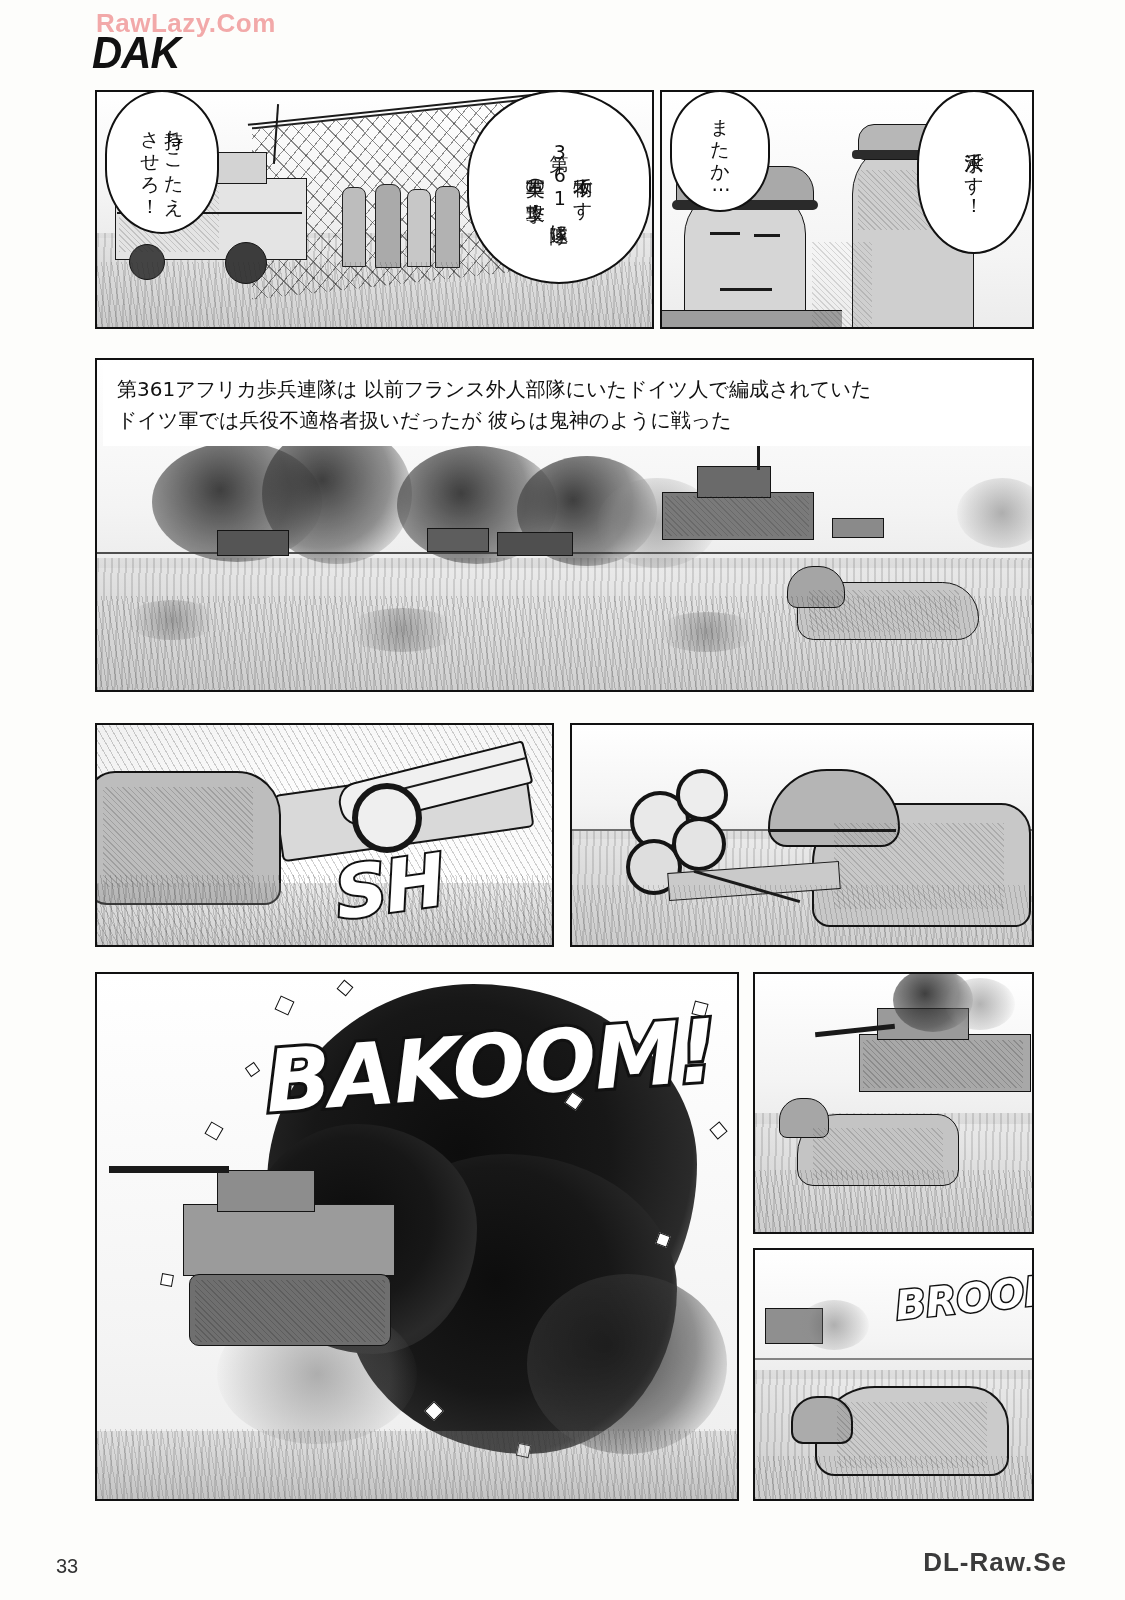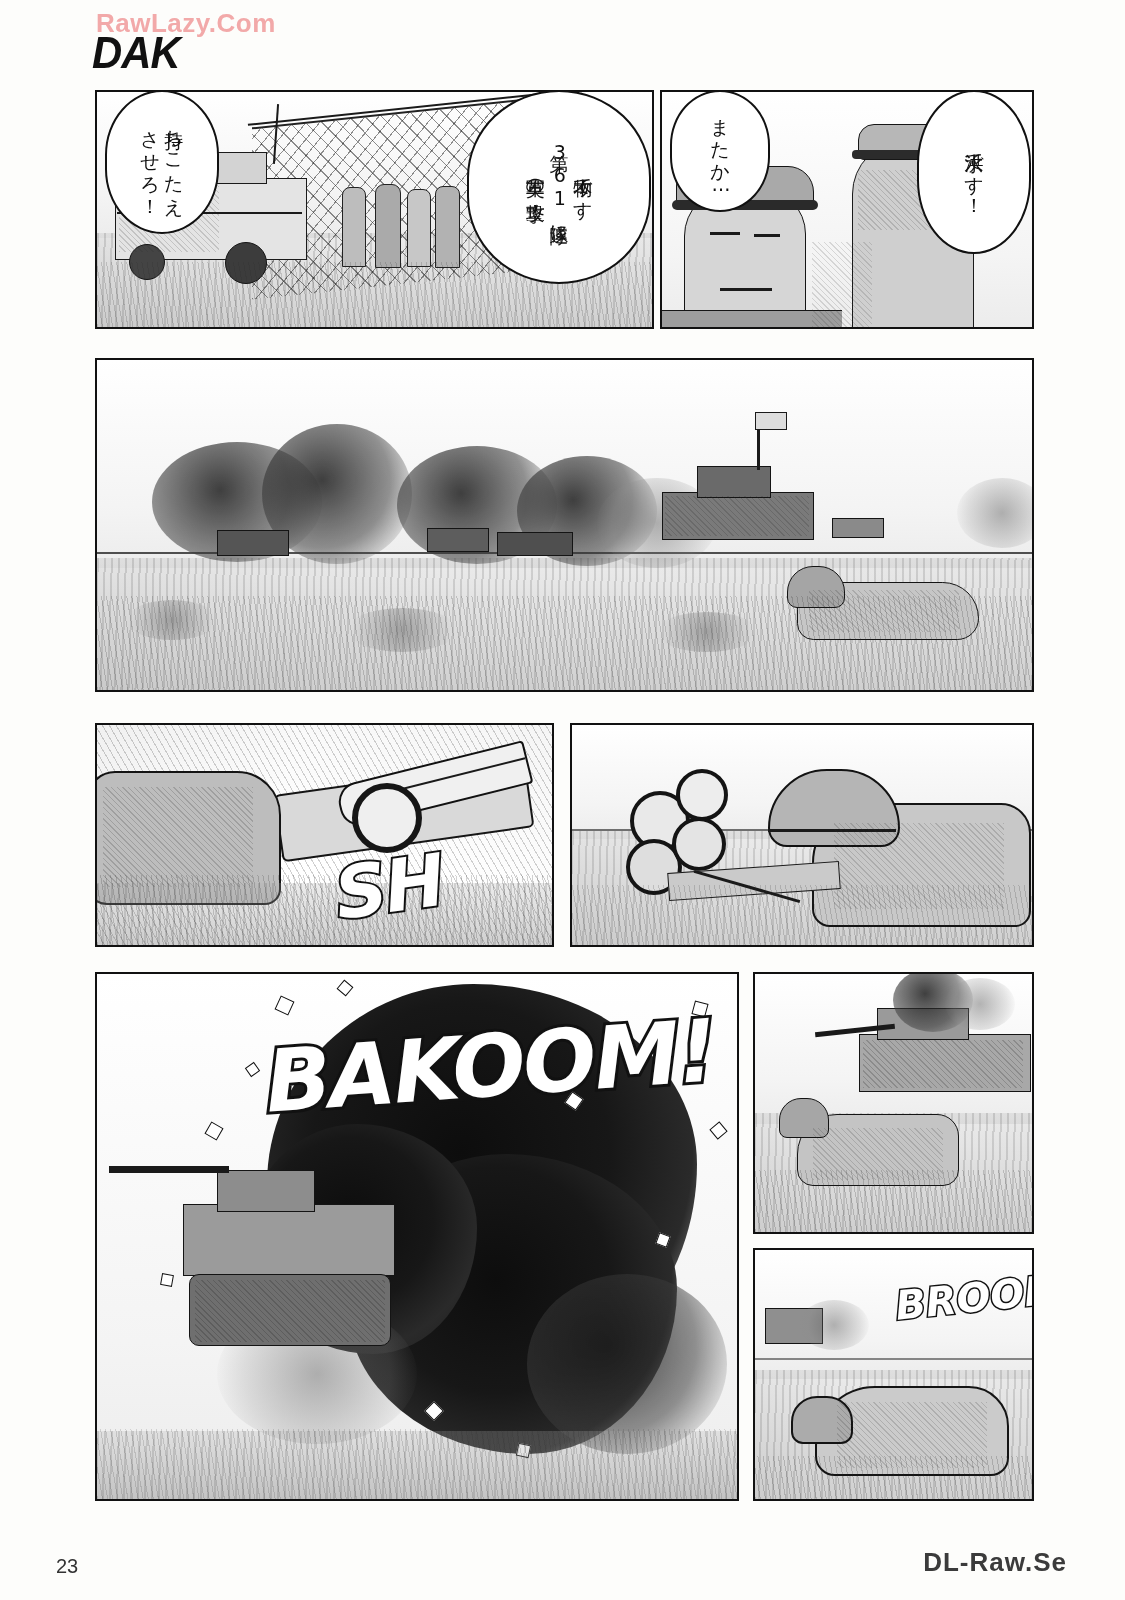--- a/index.html
+++ b/index.html
@@ -310,20 +310,24 @@
       <div style="position:absolute;left:690px;top:206px;width:56px;height:40px;
                   background:#a5a5a5;border:1.7px solid #141414;border-radius:26px 26px 10px 10px;"></div>
       <div class="hatch" style="left:712px;top:230px;width:150px;height:42px;opacity:0.35;"></div>
 
       <div class="hatch-v" style="left:0;top:236px;width:935px;height:94px;opacity:0.45;"></div>
       <div class="smoke-soft" style="left:30px;top:240px;width:90px;height:40px;"></div>
       <div class="smoke-soft" style="left:250px;top:248px;width:110px;height:44px;"></div>
       <div class="smoke-soft" style="left:560px;top:252px;width:100px;height:40px;"></div>
     </div>
 
+    <div class="narration" style="left:6px; top:4px; width:900px;">
+      <span style="white-space:pre-line;">第361アフリカ歩兵連隊は 以前フランス外人部隊にいたドイツ人で編成されていた
+ドイツ軍では兵役不適格者扱いだったが 彼らは鬼神のように戦った</span>
+    </div>
   </div>
 
   <div class="panel" style="left:95px; top:723px; width:455px; height:220px;">
     <div class="sketch">
       <div style="position:absolute;inset:0;background:
         repeating-linear-gradient(60deg, rgba(40,40,40,0.22) 0 1px, rgba(255,255,255,0) 1px 6px);"></div>
 
       <div style="position:absolute;left:180px;top:52px;width:250px;height:64px;
                   background:#d9d9d9;border:2px solid #151515;transform:rotate(-8deg);border-radius:6px;"></div>
 
@@ -441,16 +445,16 @@
                   background:#cbcbcb;border:2px solid #141414;border-radius:60px 40px 18px 20px;"></div>
       <div style="position:absolute;left:36px;top:146px;width:58px;height:44px;
                   background:#ababab;border:2px solid #131313;border-radius:26px 26px 12px 12px;"></div>
       <div class="hatch" style="left:82px;top:152px;width:150px;height:66px;opacity:0.35;"></div>
       <div class="hatch-v" style="left:0;top:206px;width:277px;height:44px;opacity:0.45;"></div>
     </div>
 
     <div class="sfx-small" style="left:140px; top:24px; font-size:40px; font-style:italic; transform:rotate(-6deg);">BROOM</div>
   </div>
 
-  <div class="page-number">23</div>
+  <div class="page-number">33</div>
   <div class="wm-bottom">DL-Raw.Se</div>
 
 </div>
 
 </body></html>

